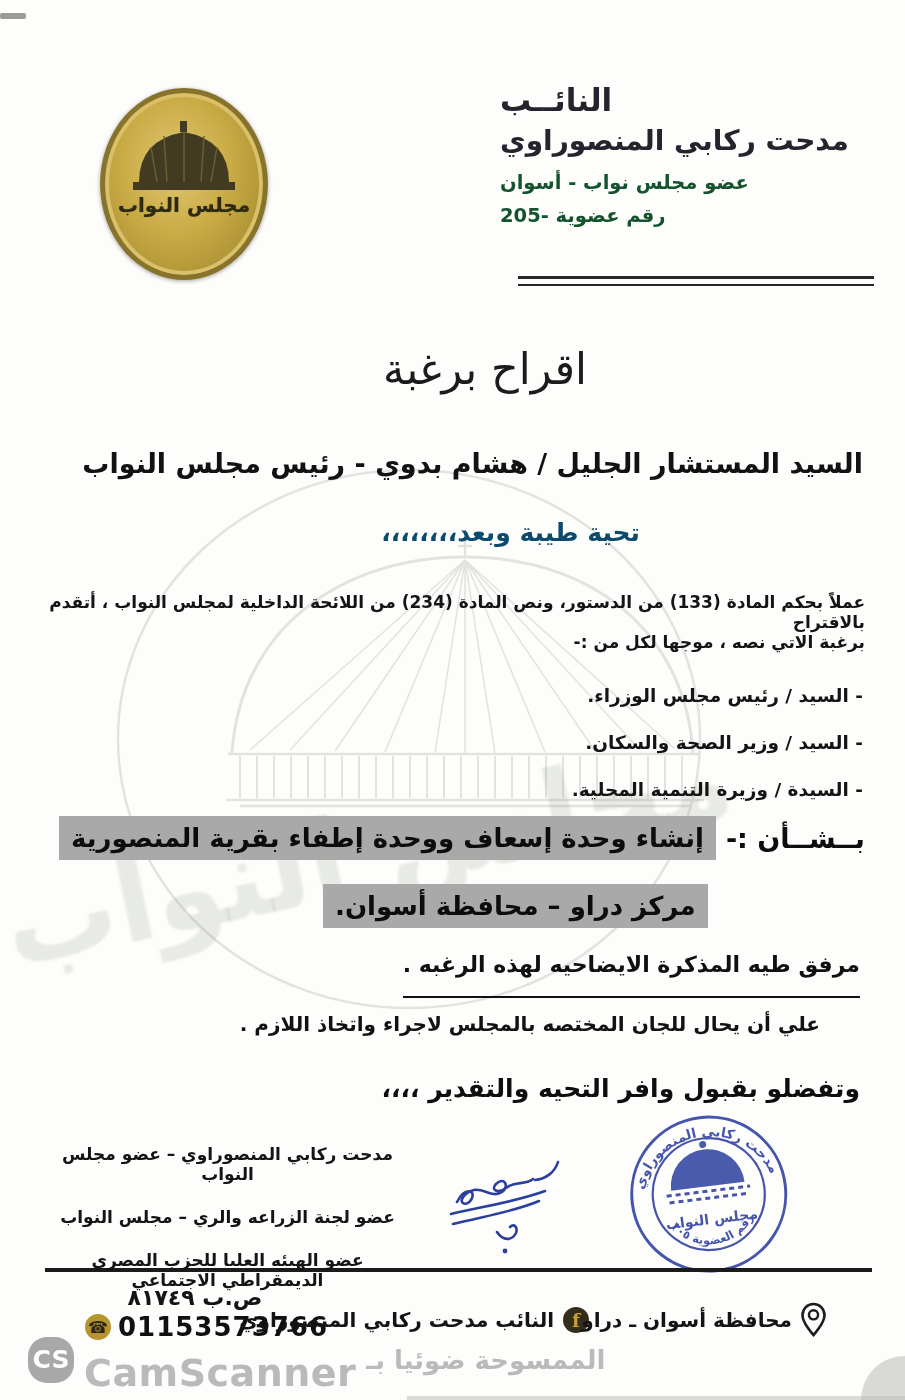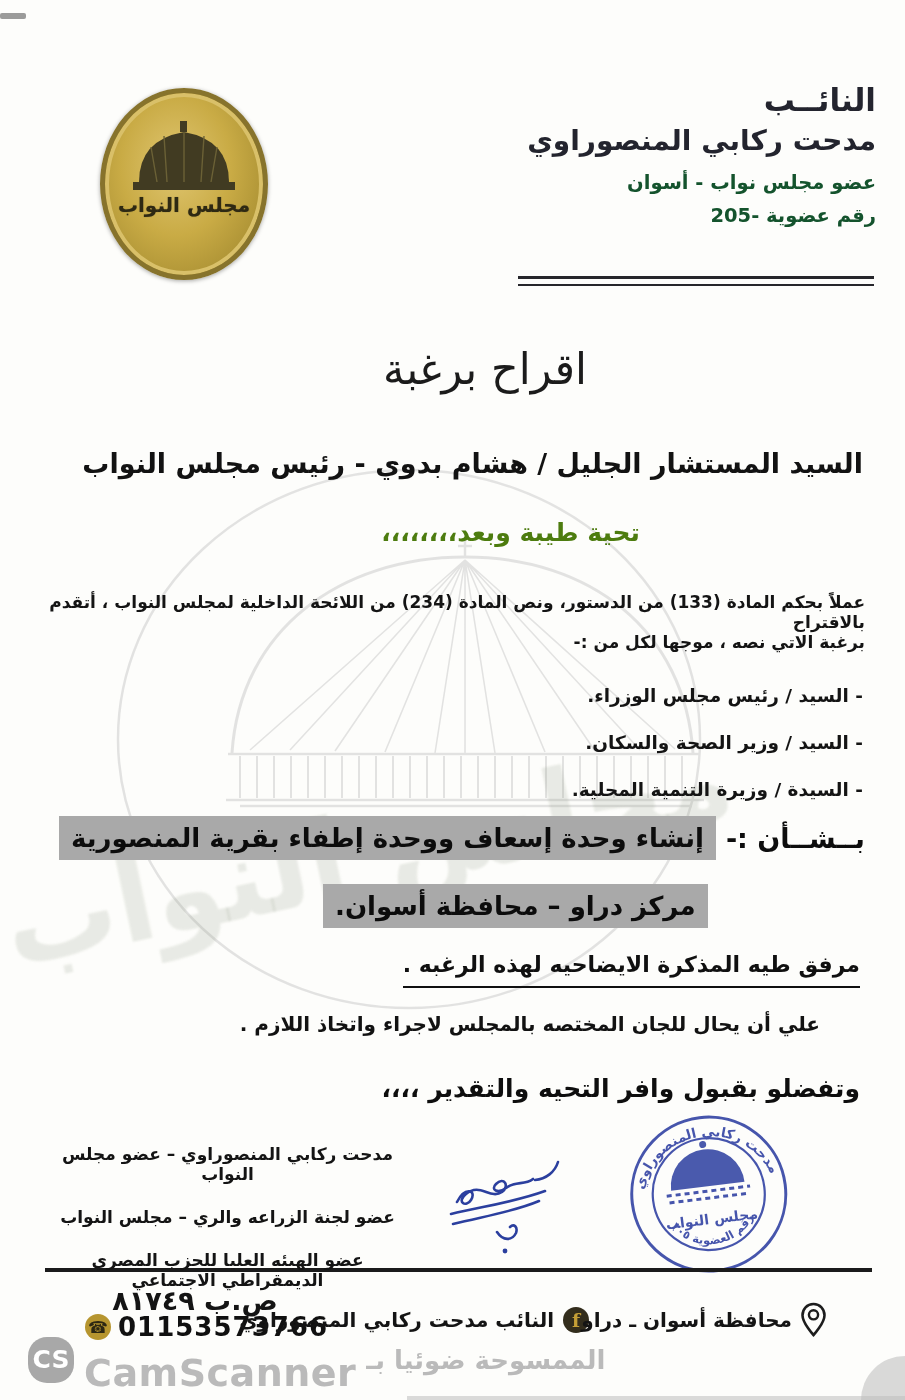--- a/index.html
+++ b/index.html
@@ -11,48 +11,48 @@
   .scan-dash{left:0;top:13px;width:26px;height:6px;background:#4a4a4a;opacity:.55;border-radius:2px;}
   .page-curl{right:0;bottom:0;width:44px;height:44px;background:#b5b5b5;opacity:.5;border-top-left-radius:100%;}
   .bottom-edge{left:45%;right:0;bottom:0;height:4px;background:#bdbdbd;opacity:.55;}
   
   .emblem{left:100px;top:88px;width:158px;height:182px;border-radius:50%;
     background:radial-gradient(ellipse at 45% 40%,#e0c671 0%,#c9ab45 45%,#ab9134 78%,#8f7829 100%);
     border:5px solid #87732c;box-shadow:inset 0 0 0 4px #d9c härte;box-shadow:inset 0 0 0 4px #d9c069,0 1px 4px rgba(0,0,0,.35);}
   .emblem svg{position:absolute;left:24px;top:26px;}
   .emblem-label{position:absolute;left:0;right:0;top:100px;text-align:center;font-size:20px;
     font-weight:bold;color:#2e2913;text-shadow:0 0 1px rgba(0,0,0,.45);}
-  .hdr-col{left:520px;top:82px;width:356px;text-align:right;}
+  .hdr-col{left:500px;top:82px;width:356px;text-align:left;}
   .hdr-title{font-size:31px;font-weight:bold;color:#23242e;}
   .hdr-name{font-size:28px;font-weight:bold;color:#23242e;margin-top:6px;}
   .hdr-sub{font-size:19.5px;font-weight:bold;color:#14532d;margin-top:10px;line-height:31px;}
   .hdr-rule{left:518px;top:276px;width:356px;height:5px;border-top:3px solid #26262b;border-bottom:2px solid #26262b;}
   
   .doc-title{left:290px;top:344px;width:390px;text-align:center;font-size:43px;color:#1b1b1b;}
   .addressee{right:42px;top:448px;font-size:27px;font-weight:bold;color:#121212;}
-  .greeting{right:265px;top:518px;font-size:25px;font-weight:bold;color:#4d7c0f;}
+  .greeting{right:265px;top:518px;font-size:25px;font-weight:bold;color:#0c4a6e;}
   .intro1{right:40px;top:592px;font-size:17px;font-weight:bold;color:#141414;}
   .intro2{right:40px;top:632px;font-size:17px;font-weight:bold;color:#141414;}
   .recipient{right:42px;font-size:18.5px;font-weight:bold;color:#141414;}
   .subject-row{right:40px;top:816px;display:flex;direction:rtl;align-items:center;gap:10px;}
   .subject-label{font-size:27px;font-weight:bold;color:#0d0d0d;}
   .hl{background:#a9a9a9;color:#0c0c0c;font-weight:bold;font-size:26px;padding:7px 12px;}
   .subject2{left:323px;top:884px;}
   .attach{right:45px;top:952px;font-size:22px;font-weight:bold;color:#101010;
-    border-bottom:2.5px solid #101010;padding-bottom:9px;}
+    border-bottom:2.5px solid #101010;padding-bottom:19px;}
   .referral{right:85px;top:1012px;font-size:20px;font-weight:bold;color:#121212;}
   .closing{right:45px;top:1074px;font-size:25px;font-weight:bold;color:#0e0e0e;text-align:center;}
   .sigblock{left:45px;top:1144px;width:365px;text-align:center;}
   .sigline{font-size:17px;font-weight:bold;color:#141414;margin-bottom:23px;}
   
   .stamp{left:612px;top:1112px;transform:rotate(-7deg);}
   .handsig{left:445px;top:1150px;}
   
   .footer-rule{left:45px;top:1268px;width:827px;height:4px;background:#1b1b1b;}
-  .pobox{left:100px;top:1285px;width:190px;text-align:center;font-size:27px;font-weight:bold;color:#141414;}
+  .pobox{left:100px;top:1285px;width:190px;text-align:center;font-size:22px;font-weight:bold;color:#141414;}
   .phone-row{left:84px;top:1312px;display:flex;align-items:center;gap:6px;}
   .phone-num{font-size:26px;font-weight:bold;color:#101010;letter-spacing:1px;}
   .fb-row{right:315px;top:1306px;display:flex;direction:rtl;align-items:center;gap:8px;}
   .fb-label{font-size:20px;font-weight:bold;color:#141414;}
   .loc-row{right:78px;top:1302px;display:flex;direction:rtl;align-items:center;gap:8px;}
   .loc-label{font-size:20px;font-weight:bold;color:#141414;}
   
   .wm-dome{left:100px;top:460px;z-index:0;}
   .wm-callig{left:255px;top:760px;width:480px;z-index:0;font-size:112px;font-weight:bold;
     color:rgba(123,134,112,.16);transform:rotate(-12deg);filter:blur(1px);white-space:nowrap;}

